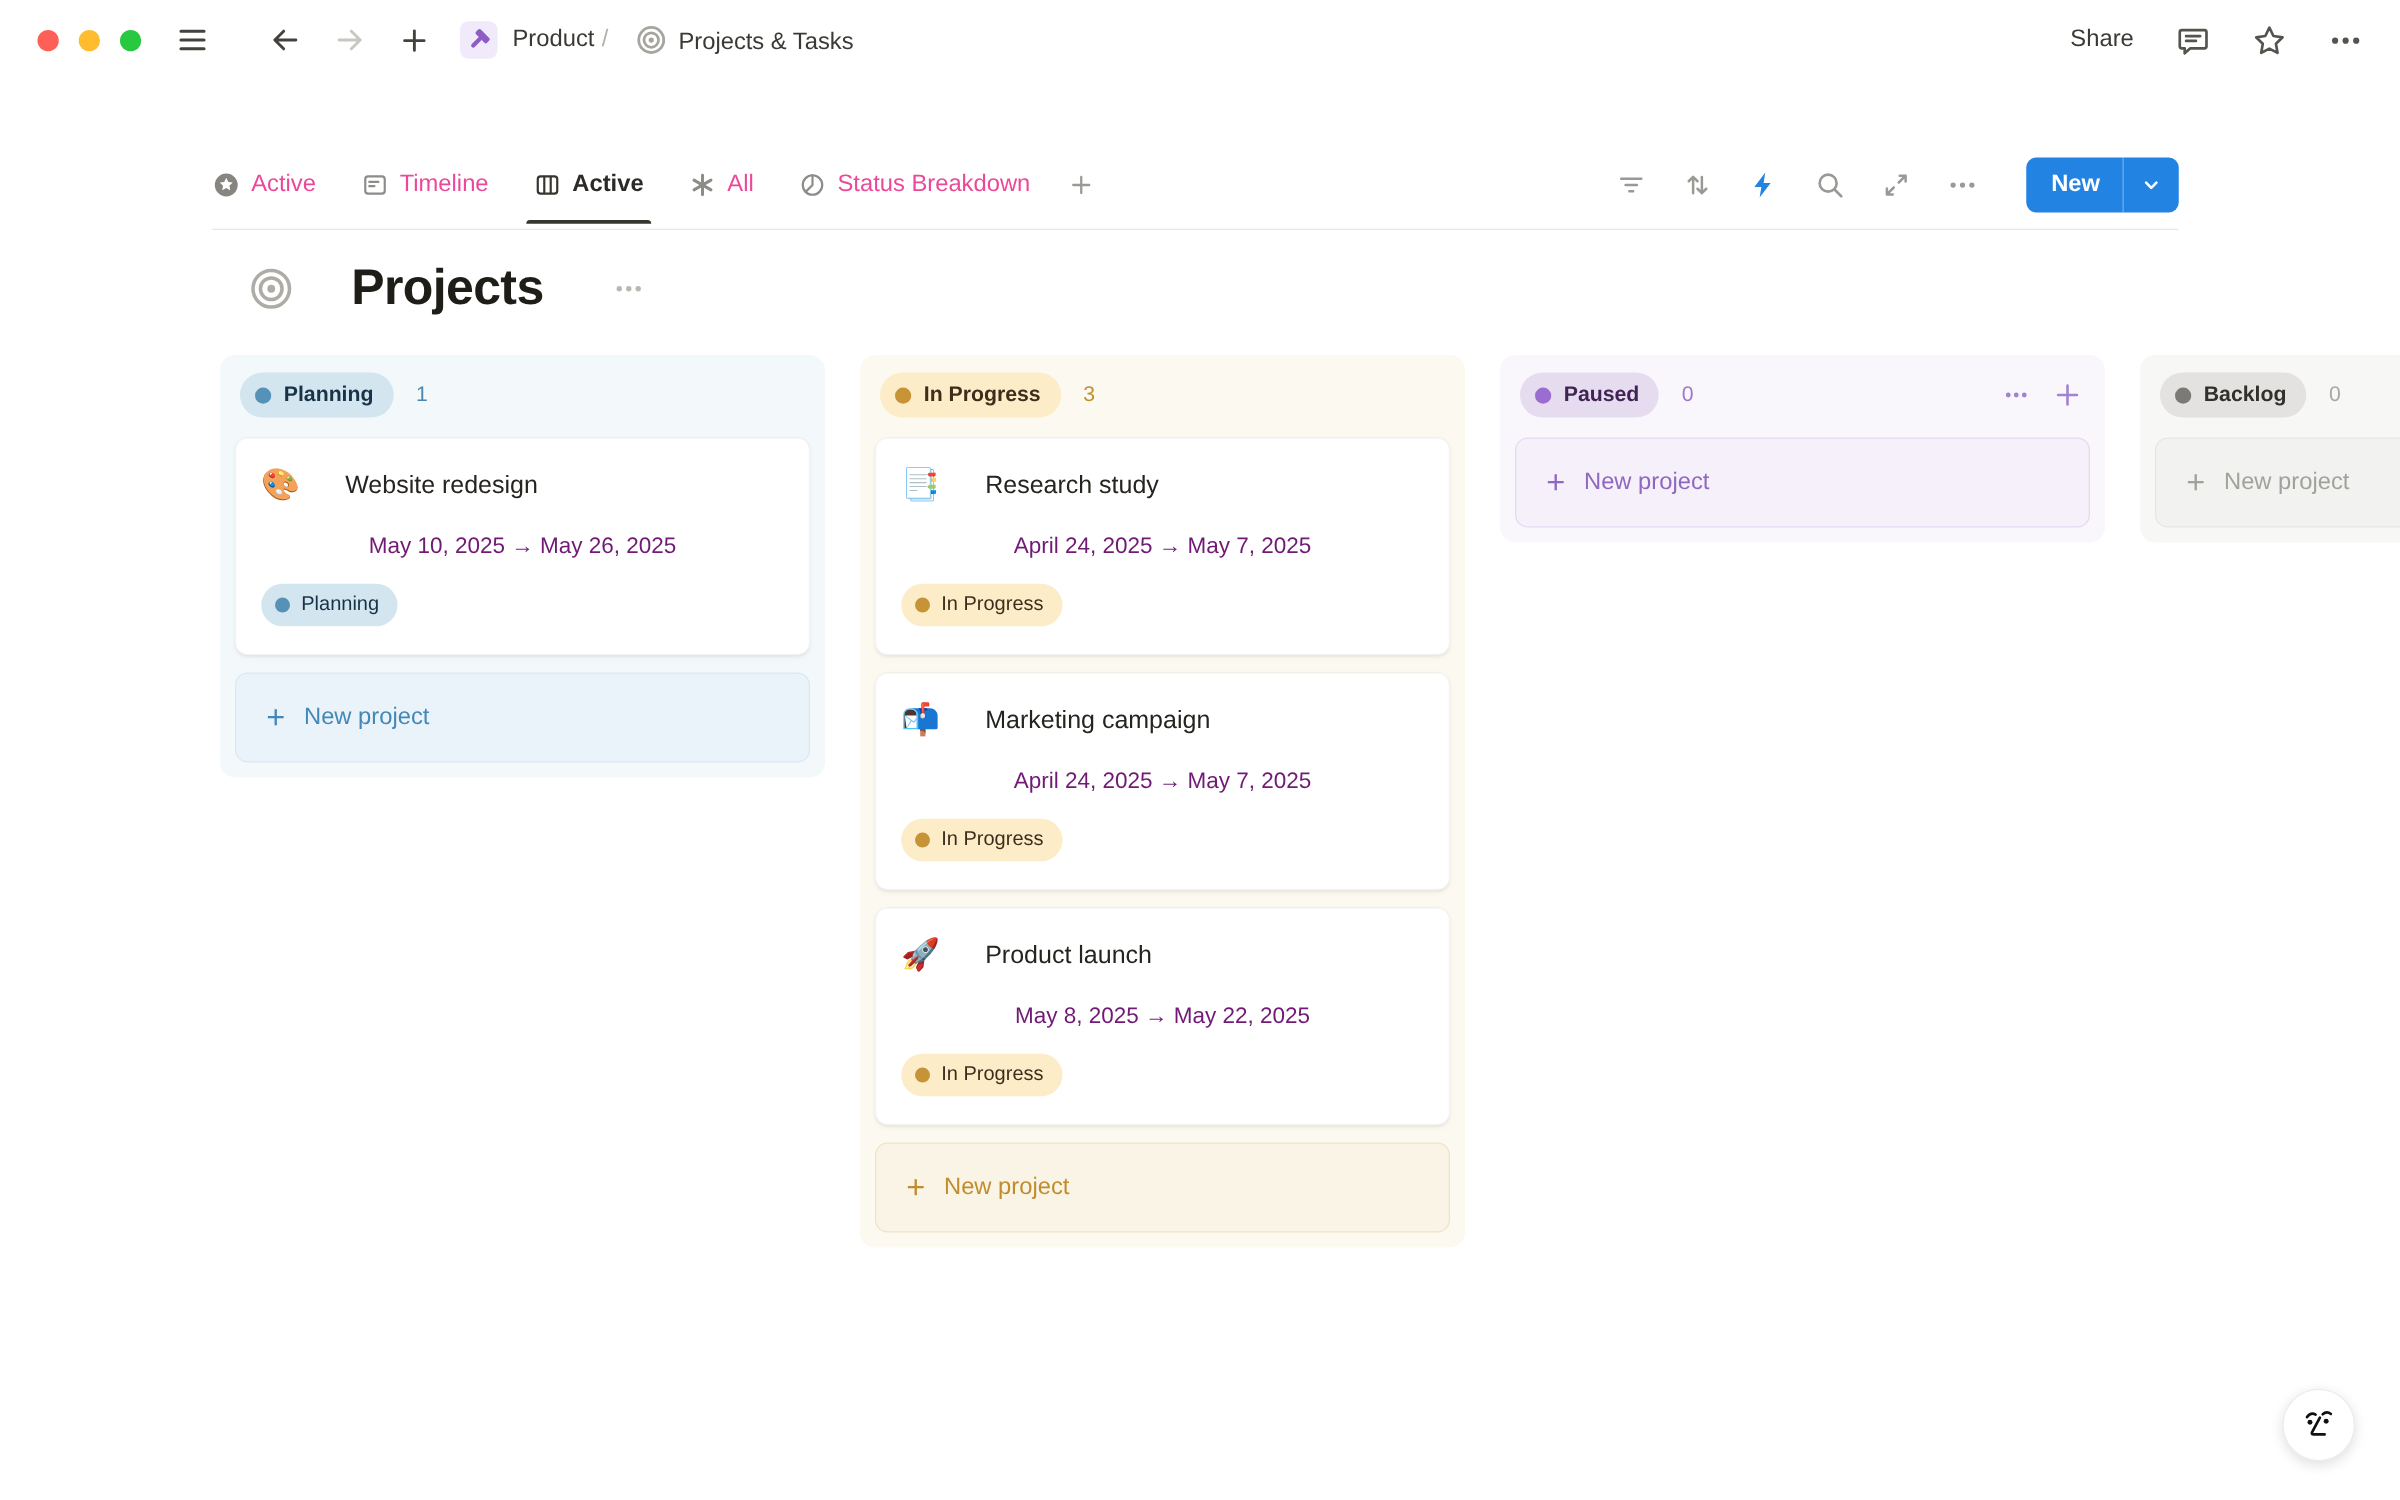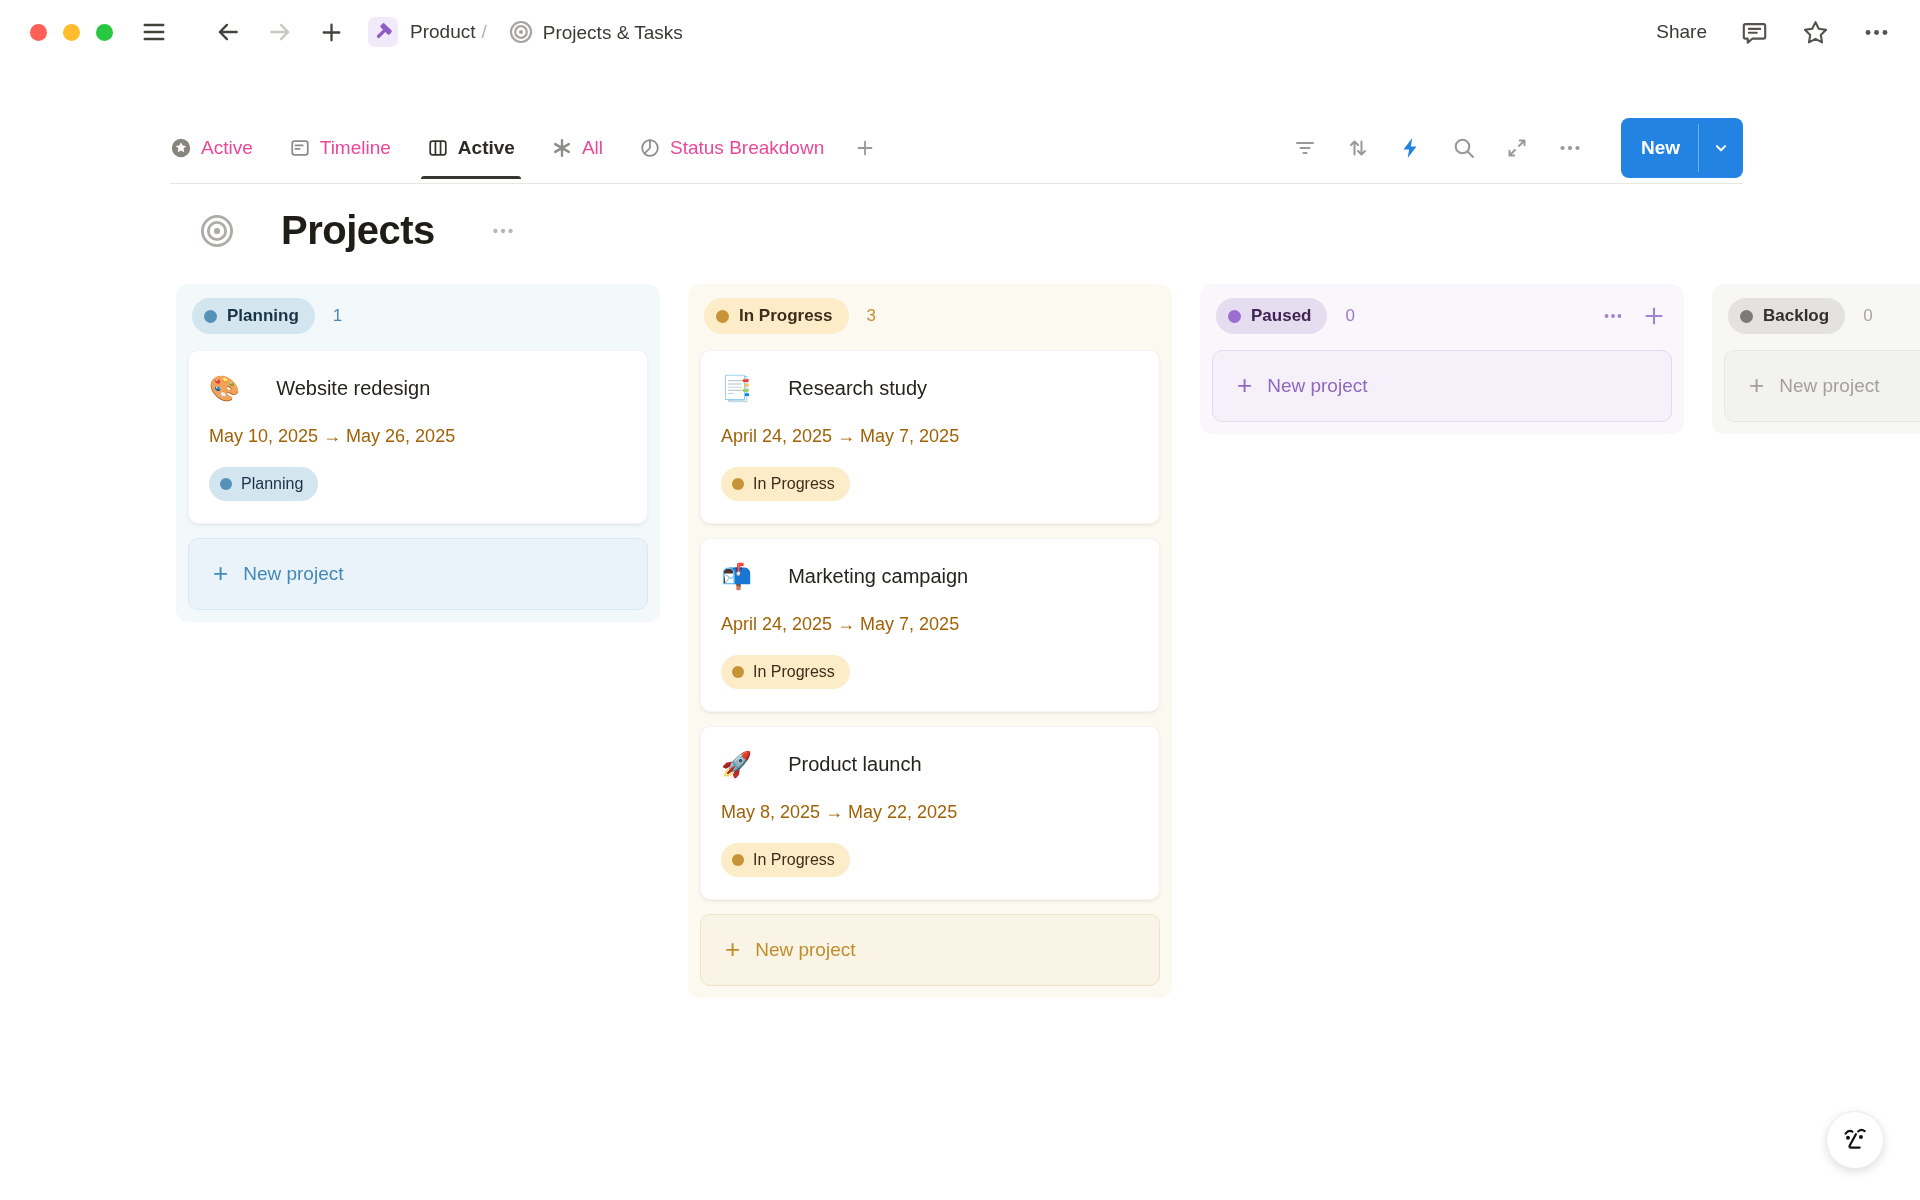--- a/index.html
+++ b/index.html
@@ -37,21 +37,21 @@
     cursor:pointer; position:relative; }
   .tab .t-icn { color:#8e8c88; display:flex; }
   .tab.active { color:#2b2a26; font-weight:600; }
   .tab.active .t-icn { color:#37352f; }
   .tab.active::after { content:""; position:absolute; left:-6px; right:-6px;
     top:calc(100% + 17px); height:3.5px; background:#37352f; border-radius:3px 3px 0 0; }
   .tab-add { margin-left:30px; color:#9b9995; cursor:pointer; display:flex; }
   .tabbar-right { margin-left:auto; display:flex; align-items:center; gap:29px; }
   .tool-icn { color:#9b9995; cursor:pointer; display:flex; }
   .tool-icn.bolt { color:#2383e2; }
-  .new-btn { margin-left:10px; height:60px; border-radius:8px; background:#2383e2;
+  .new-btn { margin-left:10px; height:44px; border-radius:8px; background:#2383e2;
     display:flex; align-items:center; cursor:pointer; overflow:hidden; }
   .new-btn .nb-main { color:#fff; font-size:19px; font-weight:700; padding:0 18px 0 20px; }
   .new-btn .nb-sep { width:1px; height:48px; background:rgba(255,255,255,0.34); }
   .new-btn .nb-caret { padding:0 13px; color:#fff; display:flex; }
 
   
   .title-row { position:absolute; top:208px; left:200px; display:flex; align-items:center;gap:31px; }
   .page-title { font-size:40px; font-weight:700; color:#1f1d18; letter-spacing:-0.5px; margin-left:16px; }
   .title-more { margin-left:24px; color:#b9b7b2; cursor:pointer; display:flex; }
 
@@ -69,21 +69,21 @@
   .col-actions { margin-left:auto; display:flex; align-items:center; gap:18px; color:var(--hover_icon); }
   .col-actions .ca { cursor:pointer; display:flex; }
 
   .card { background:#ffffff; border-radius:10px; border:1px solid rgba(0,0,0,0.045);
     box-shadow:0 1px 2px rgba(15,15,15,0.05), 0 2px 5px rgba(15,15,15,0.035);
     margin-top:14px; padding:22px 20px; cursor:pointer; }
   .card:first-of-type { margin-top:18px; }
   .card-title-row { display:flex; align-items:center; gap:14px; }
   .card-emoji { font-size:25px; line-height:30px; }
   .card-title { font-size:20px; font-weight:400; color:#26241f; line-height:30px;margin-left:22px; }
-  .card-date { margin-top:23px; font-size:18px; color:#a16207; }
+  .card-date { margin-top:23px; font-size:18px; color:#701a75;text-align:center; }
   .tag { margin-top:20px; height:34px; border-radius:17px; padding:0 15px 0 11px;
     display:inline-flex; align-items:center; gap:9px; background:var(--pill_bg);
     color:var(--pill_text); font-size:16px; font-weight:500; }
   .tag .dot { width:12px; height:12px; border-radius:50%; background:var(--dot); }
 
   .new-card-btn { margin-top:14px; height:72px; border-radius:10px;
     border:1px solid var(--btn_border); background:var(--btn_bg); color:var(--btn_text);
     display:flex; align-items:center; gap:15px; padding:0 24px; font-size:19px;
     font-weight:500; cursor:pointer; }
   .new-card-btn .plus { font-size:26px; font-weight:300; line-height:1; margin-top:-3px; }

